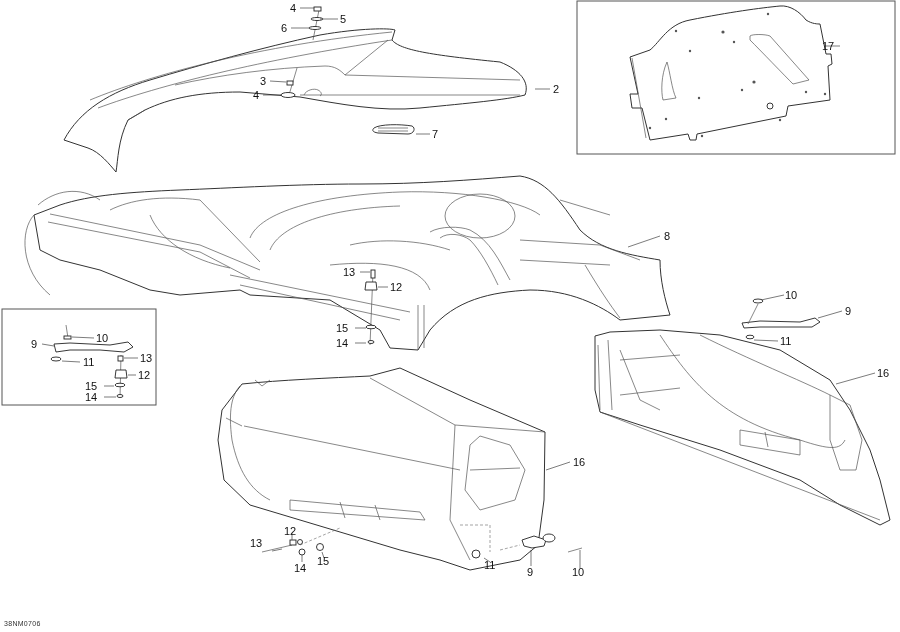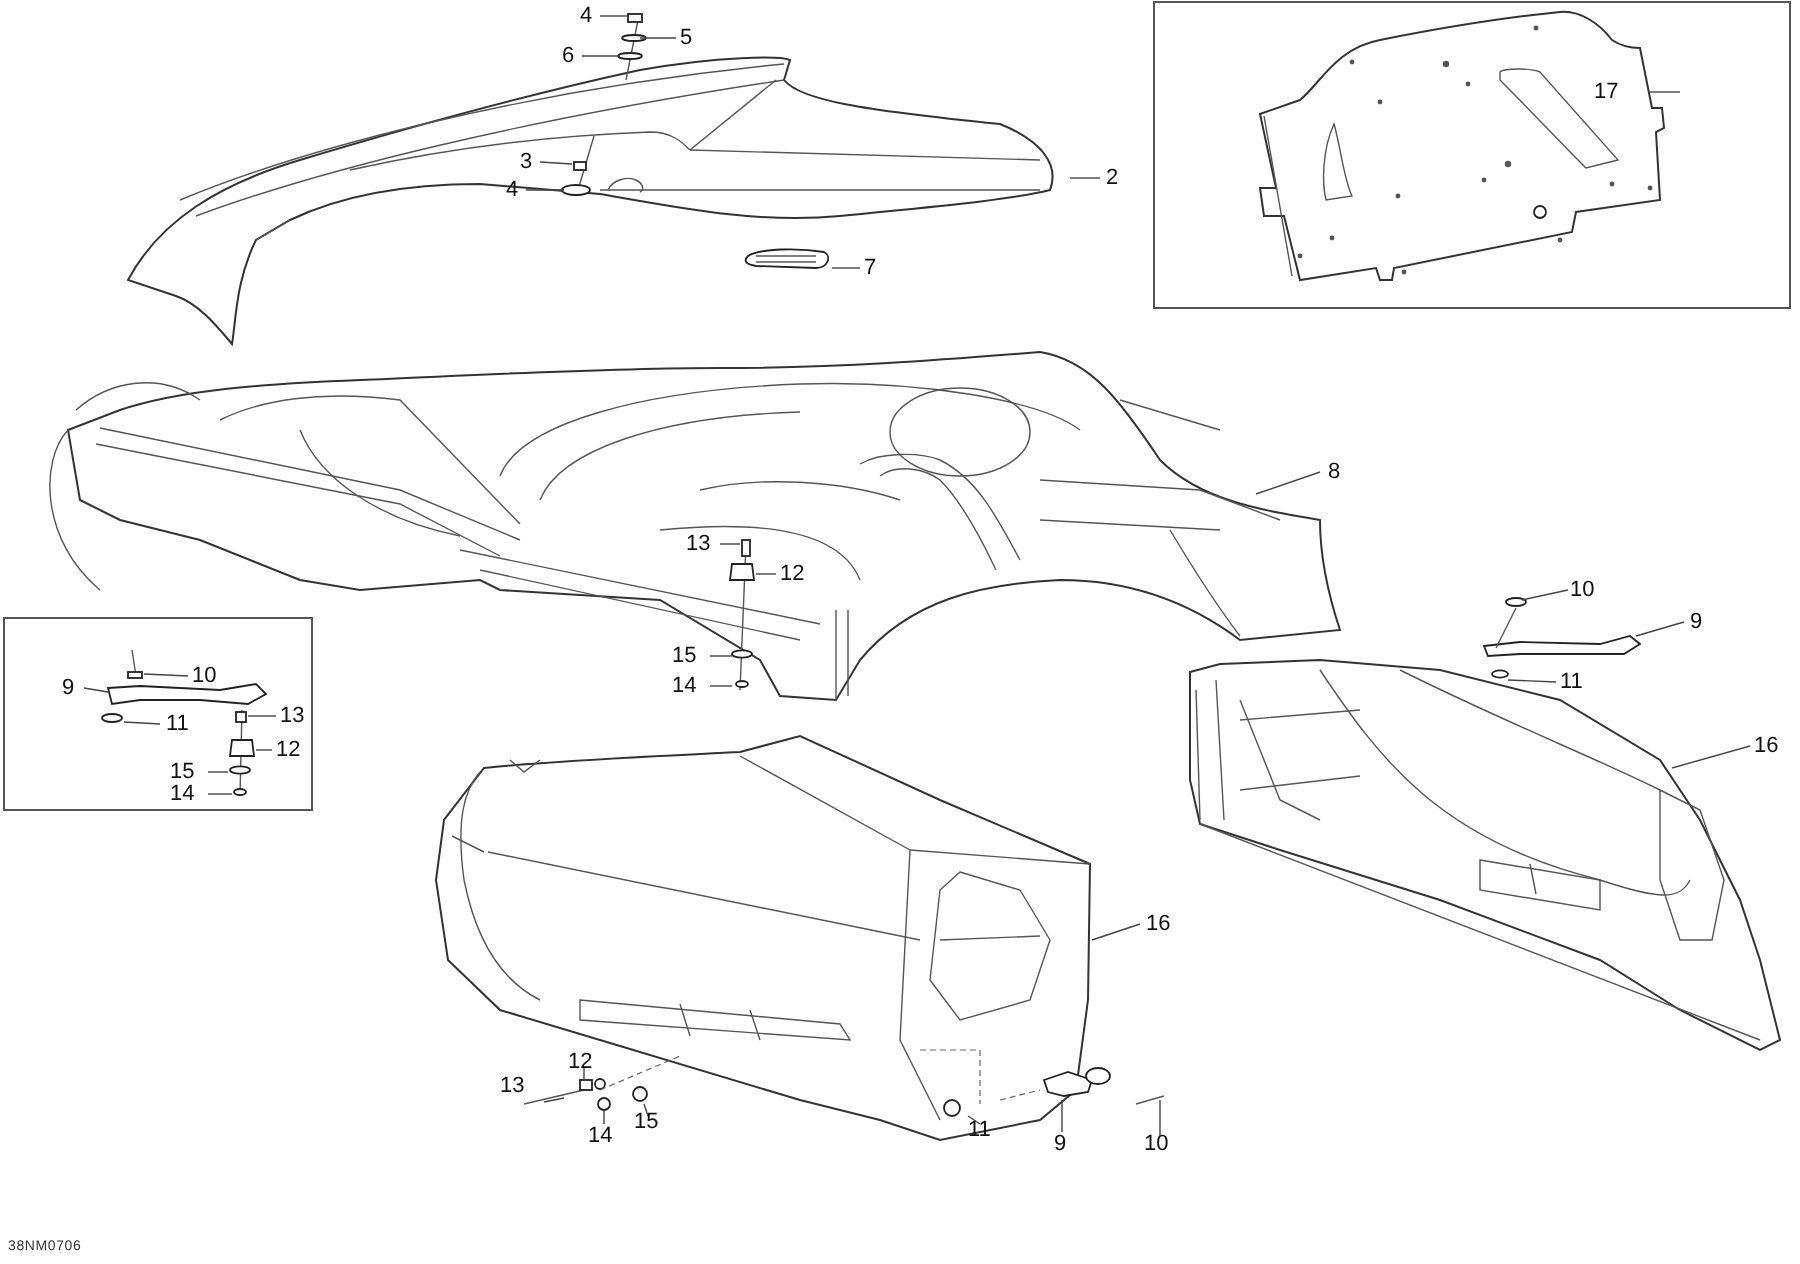--- a/index.html
+++ b/index.html
@@ -205,21 +205,21 @@
 </svg>
 
 
 <span class="lbl" style="left:290px;top:3px">4</span>
 <span class="lbl" style="left:340px;top:14px">5</span>
 <span class="lbl" style="left:281px;top:23px">6</span>
 <span class="lbl" style="left:260px;top:76px">3</span>
 <span class="lbl" style="left:253px;top:90px">4</span>
 <span class="lbl" style="left:553px;top:84px">2</span>
 <span class="lbl" style="left:432px;top:129px">7</span>
-<span class="lbl" style="left:797px;top:41px">17</span>
+<span class="lbl" style="left:822px;top:41px">17</span>
 <span class="lbl" style="left:664px;top:231px">8</span>
 <span class="lbl" style="left:343px;top:267px">13</span>
 <span class="lbl" style="left:390px;top:282px">12</span>
 <span class="lbl" style="left:336px;top:323px">15</span>
 <span class="lbl" style="left:336px;top:338px">14</span>
 
 <span class="lbl" style="left:96px;top:333px">10</span>
 <span class="lbl" style="left:31px;top:339px">9</span>
 <span class="lbl" style="left:83px;top:357px">11</span>
 <span class="lbl" style="left:140px;top:353px">13</span>

